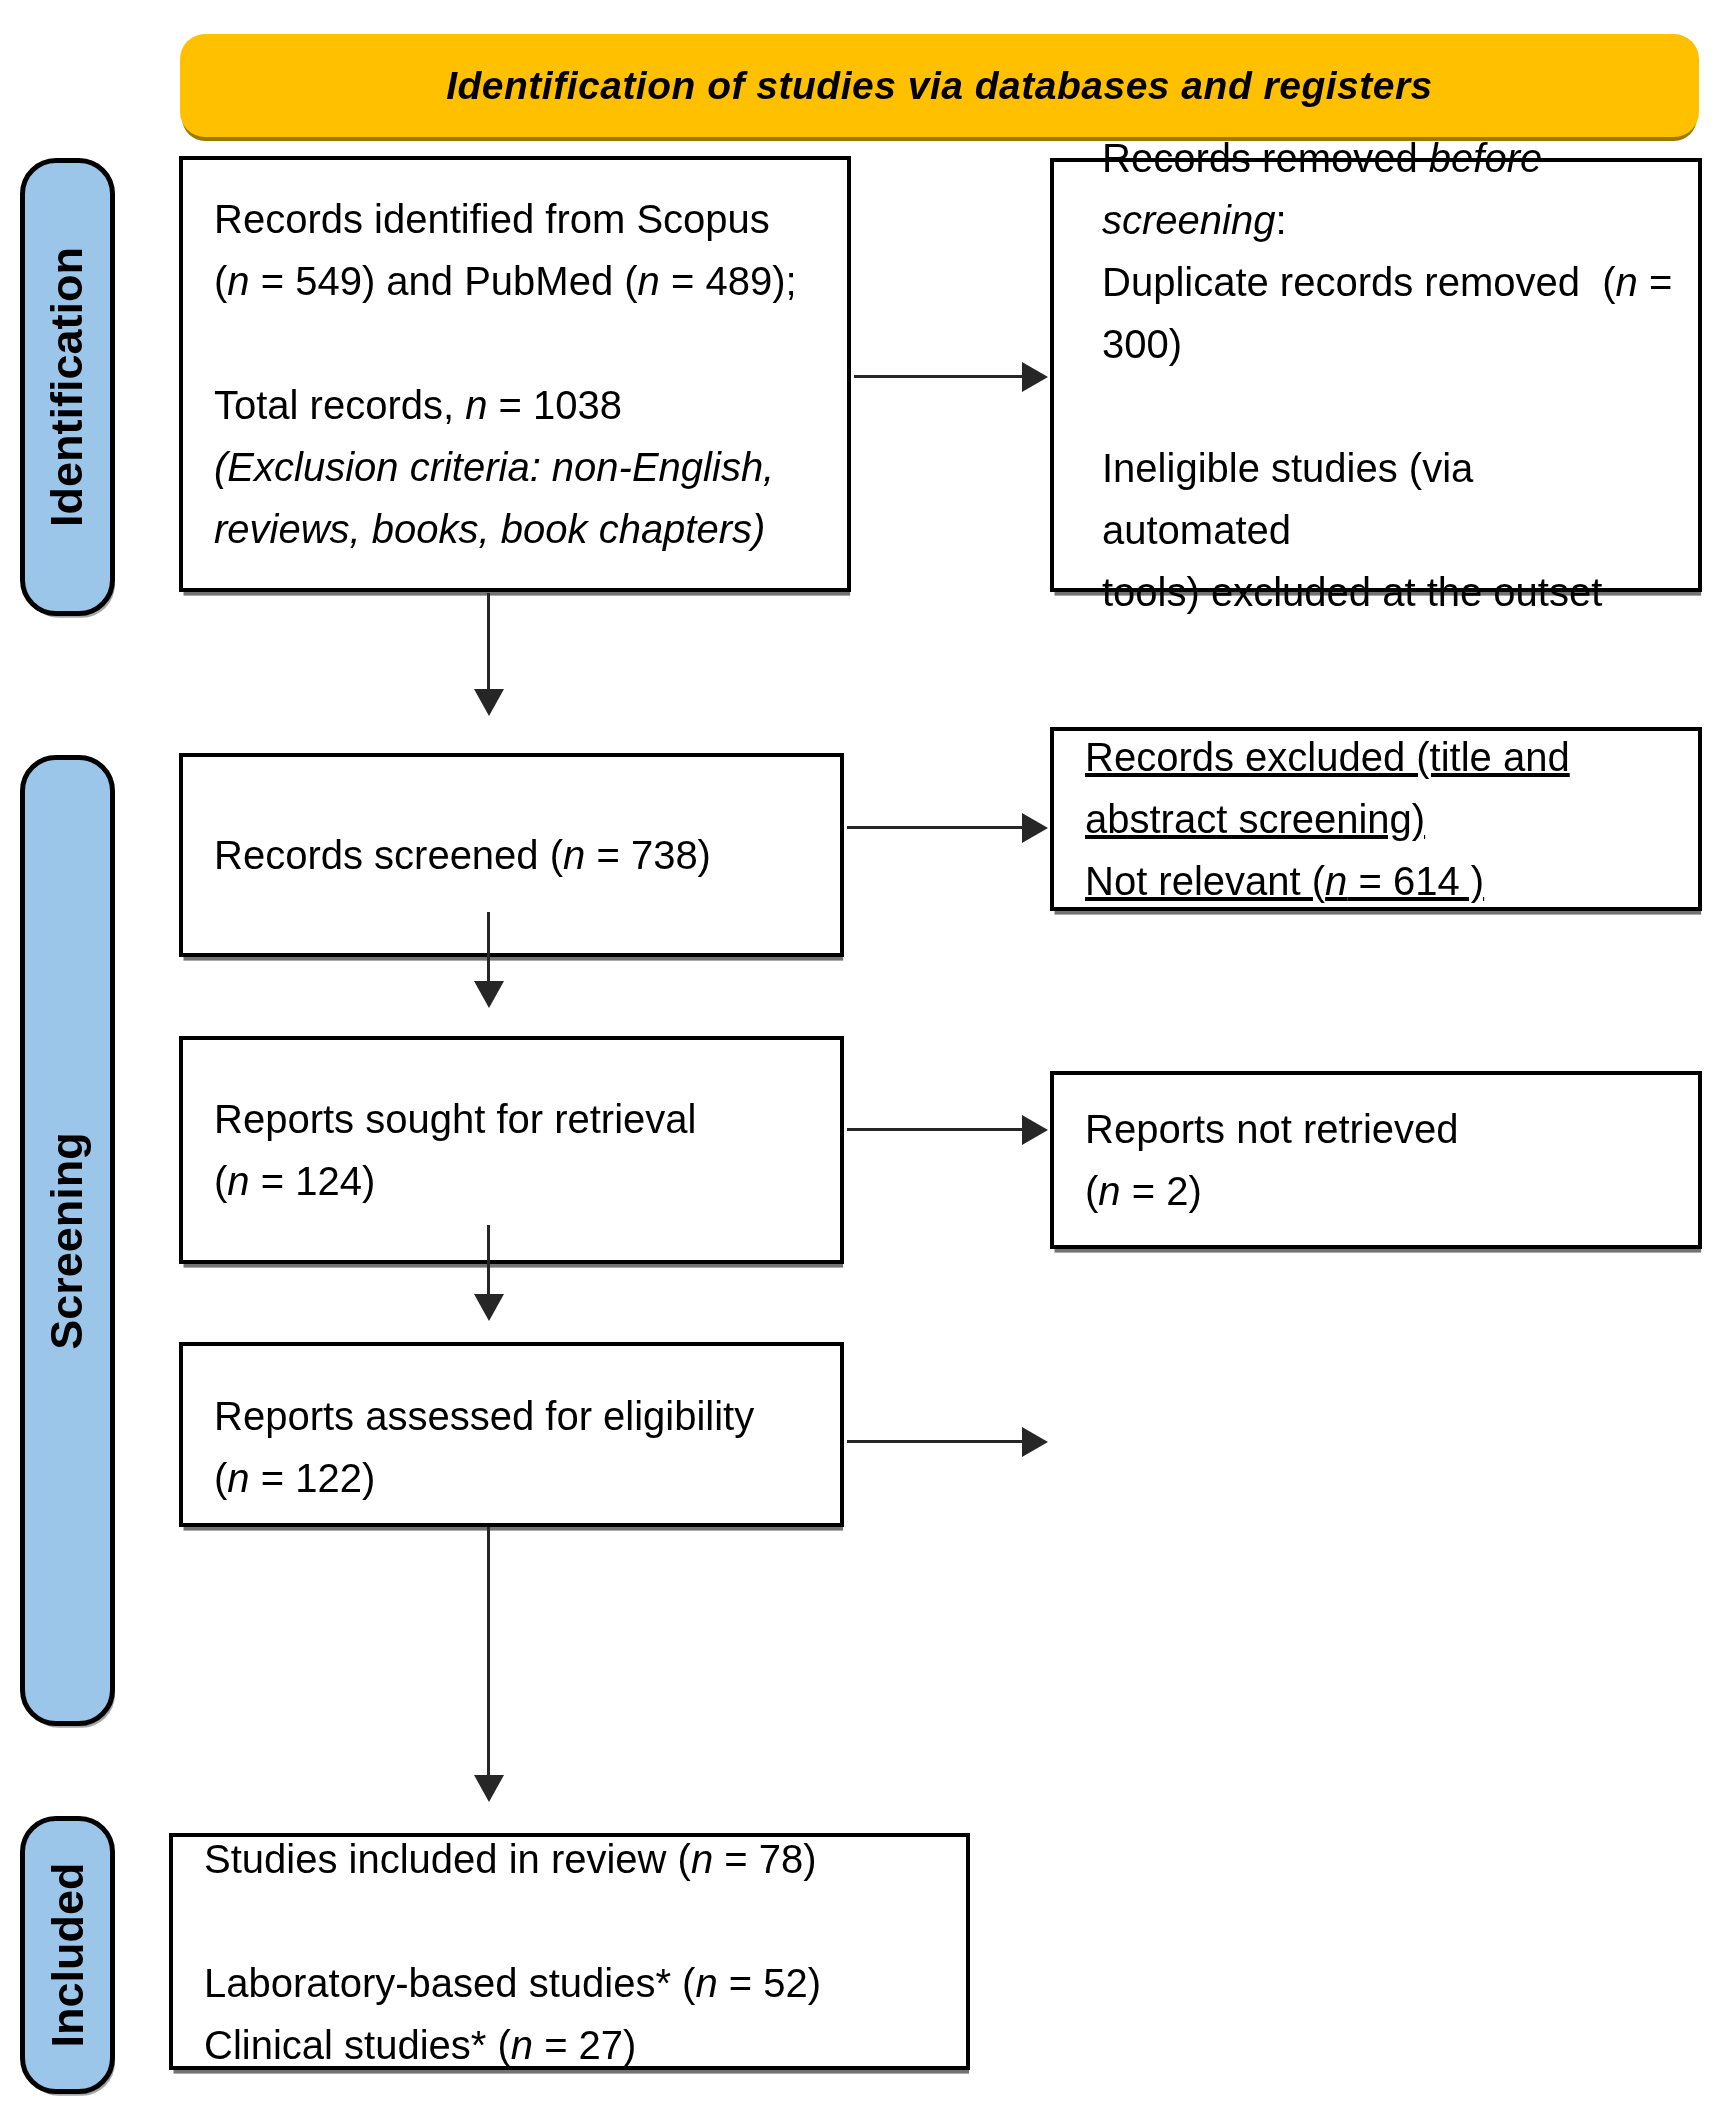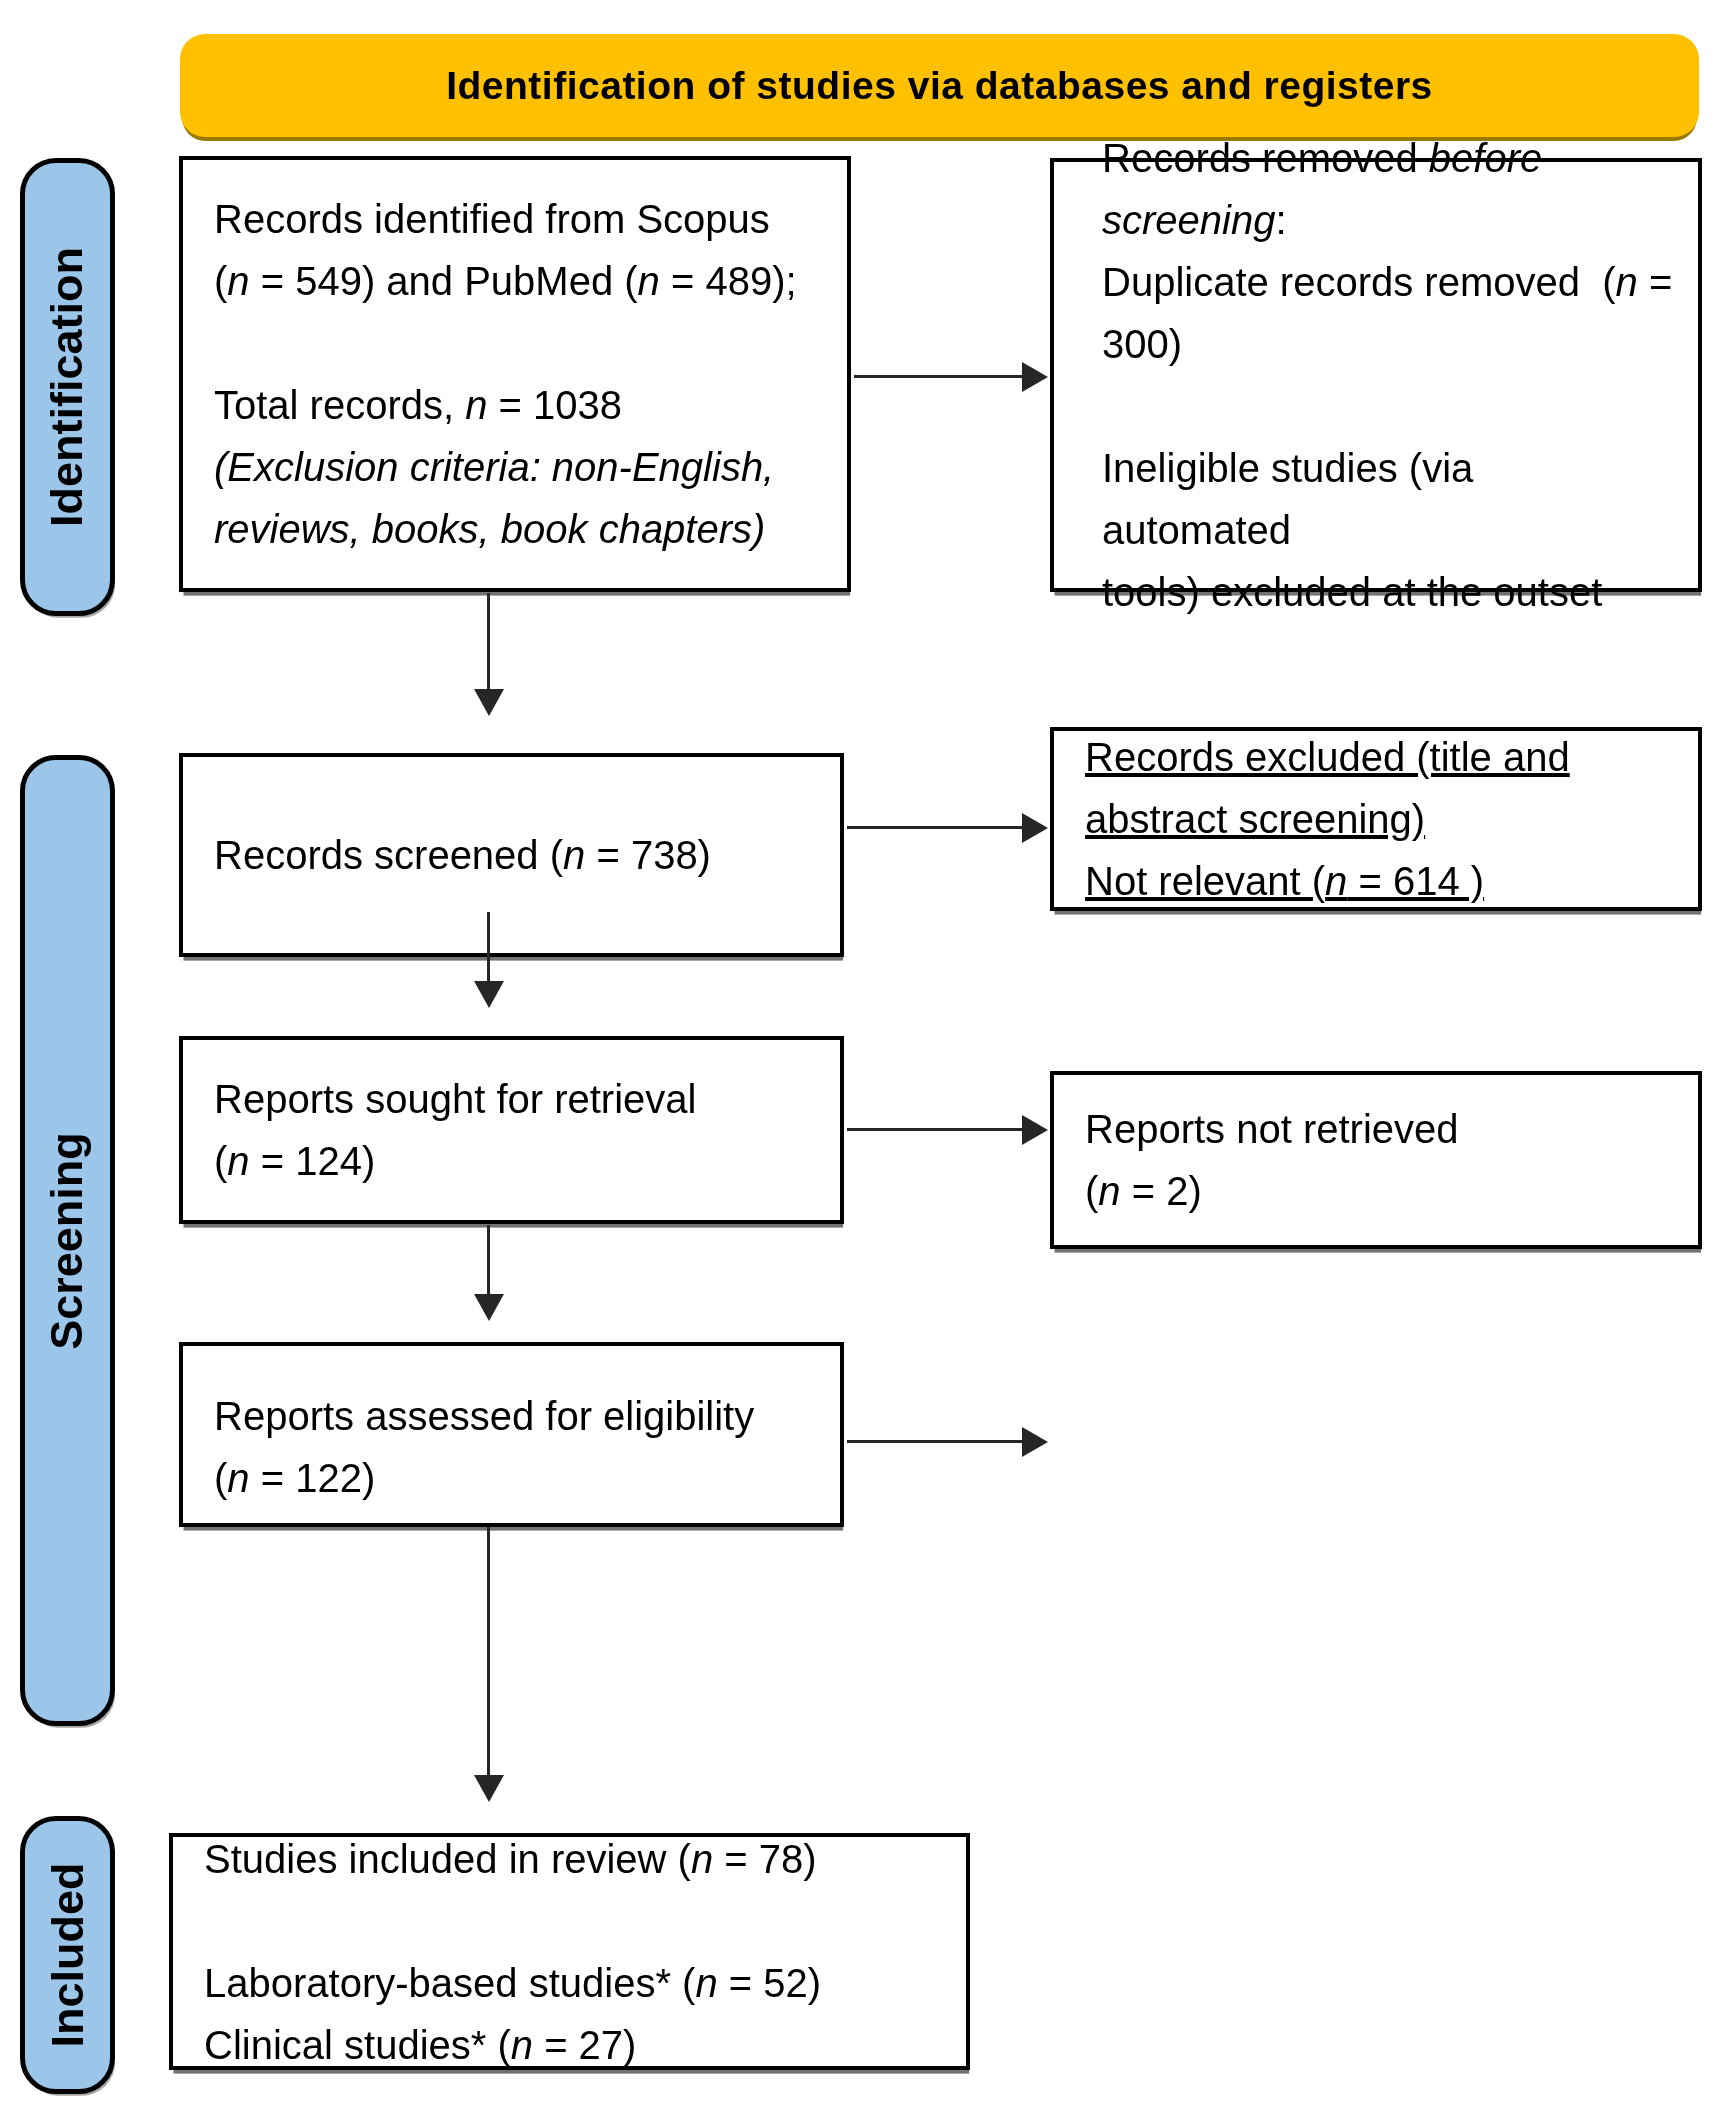--- a/index.html
+++ b/index.html
@@ -14,21 +14,21 @@
   }
 
   
   .banner {
     position: absolute;
     left: 180px; top: 34px;
     width: 1519px; height: 103px;
     background: var(--banner, #FFC000);
     border-radius: 25px;
     box-shadow: 0 6.3px 0 -2.3px var(--banner_shadow, #9C7A00);
-    display: flex; align-items: center; justify-content: center;
+    display: flex; align-items: center; justify-content: center; font-style: italic;
   }
   .banner-title {
     font-size: 39px;
     font-weight: bold;
     letter-spacing: 0.5px;
     text-align: center;
   }
 
   
   .stage {
@@ -64,21 +64,21 @@
   }
   .box-text {
     font-size: 40px;
     line-height: 1.55;
   }
 
   .box-records-identified { left: 179px;  top: 156px;  width: 672px; height: 436px; }
   .box-records-removed    { left: 1050px; top: 158px;  width: 652px; height: 434px; padding-left: 48px; }
   .box-records-screened   { left: 179px;  top: 753px; width: 665px; height: 204px; }
   .box-records-excluded   { left: 1050px; top: 727px; width: 652px; height: 184px; text-decoration: underline; }
-  .box-reports-sought     { left: 179px;  top: 1036px; width: 665px; height: 188px; }
+  .box-reports-sought     { left: 179px;  top: 1036px; width: 665px; height: 228px; }
   .box-reports-not-retrieved { left: 1050px; top: 1043px; width: 652px; height: 178px; margin-top: 28px; }
   .box-reports-assessed   { left: 179px;  top: 1342px; width: 665px; height: 185px; align-items: flex-end; }
   .box-reports-excluded   { left: 1050px; top: 1345px; width: 654px; height: 389px; }
   .box-studies-included   { left: 169px;  top: 1833px; width: 801px; height: 237px; }
 
   
   .arrow-h {
     position: absolute;
     height: 3.2px;
     background: var(--arrow, #262626);

